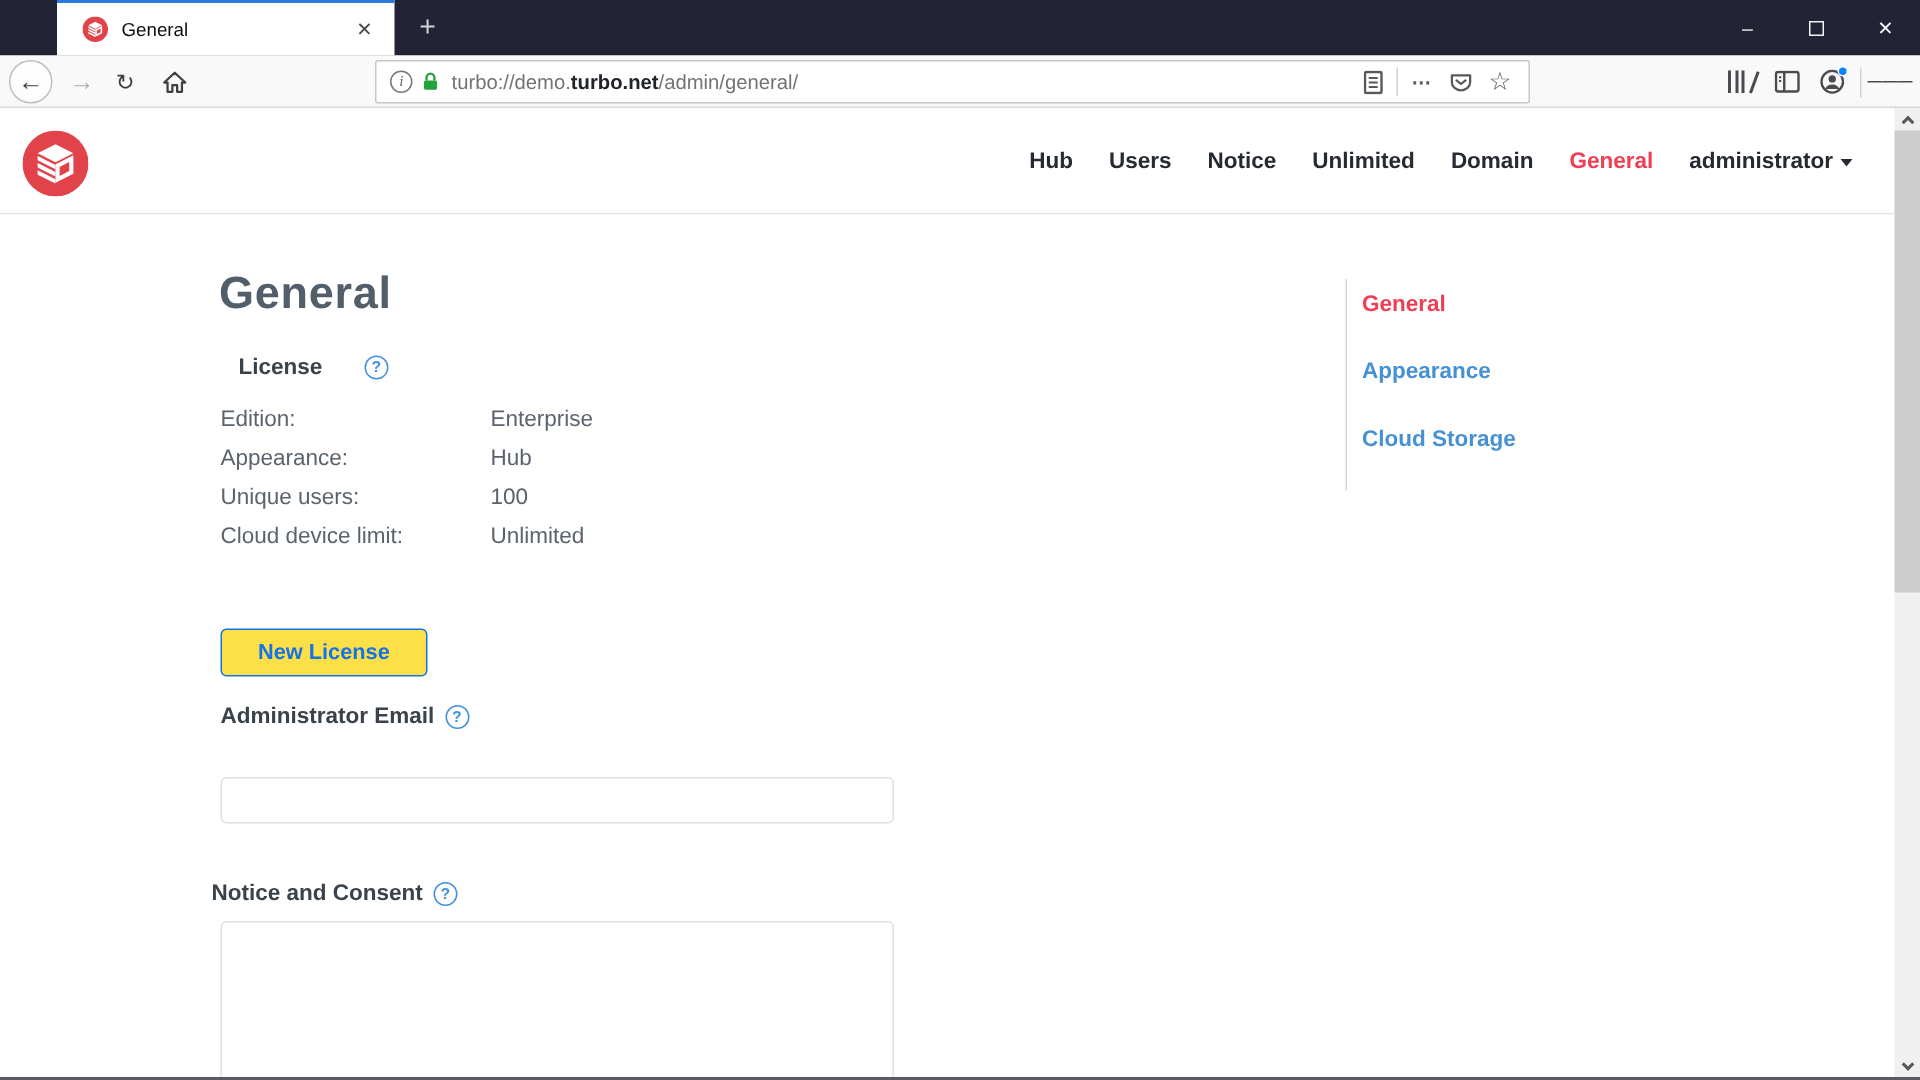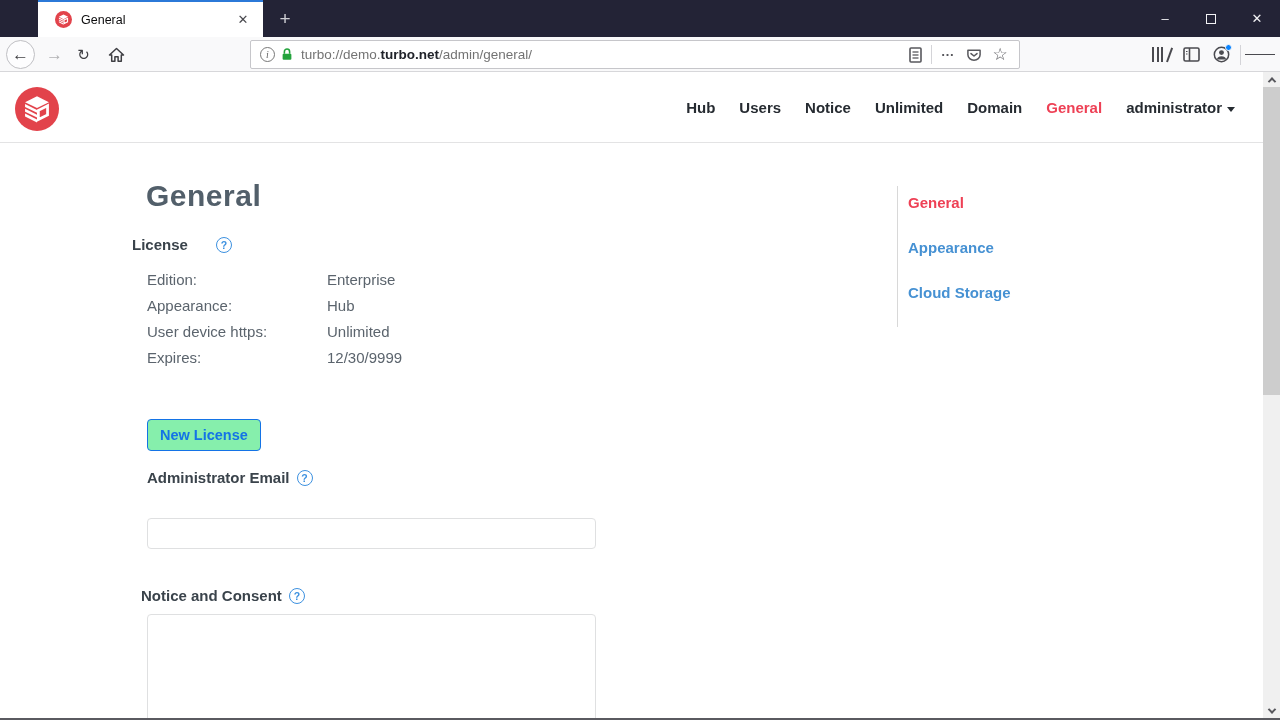--- a/index.html
+++ b/index.html
@@ -56,21 +56,21 @@
   .caret{display:inline-block;width:0;height:0;border-left:4.5px solid transparent;border-right:4.5px solid transparent;border-top:5px solid #262b31;margin-left:5px;vertical-align:middle;}
 
   
   .page{position:absolute;left:0;top:143px;width:1263px;height:575px;background:#fff;}
   .page-title{position:absolute;left:146px;top:36px;font-size:30px;font-weight:600;color:var(--heading-gray);letter-spacing:.5px;}
   .sec-label{position:absolute;font-size:15px;font-weight:700;color:var(--text-dark);display:flex;align-items:center;gap:7px;}
   .help{width:16px;height:16px;border:1.5px solid var(--help-blue);border-radius:50%;color:var(--help-blue);font-size:10.5px;font-weight:700;display:inline-flex;align-items:center;justify-content:center;}
   .lic-rows{position:absolute;left:147px;top:123px;}
   .lic-row{display:flex;height:26px;align-items:center;font-size:15px;color:var(--text-body);}
   .lic-row .lbl{width:180px;}
-  .btn-outline{position:absolute;left:147px;top:276px;height:32px;padding:0 12px;background:#86efac;border:1.5px solid var(--button-blue);border-radius:4px;color:var(--button-blue);font-size:14.5px;font-weight:700;display:flex;align-items:center;}
+  .btn-outline{position:absolute;left:147px;top:276px;height:32px;padding:0 24px;background:#fde047;border:1.5px solid var(--button-blue);border-radius:4px;color:var(--button-blue);font-size:14.5px;font-weight:700;display:flex;align-items:center;}
   .text-input{position:absolute;left:147px;top:375px;width:449px;height:31px;border:1px solid #dfe0e1;border-radius:4px;background:#fff;padding:0 10px;font-size:14px;color:#444;outline:none;}
   .textarea{position:absolute;left:147px;top:471px;width:449px;height:115px;border:1px solid #dfe0e1;border-radius:4px;background:#fff;padding:8px 10px;font-size:14px;color:#444;resize:none;outline:none;}
   .subnav{position:absolute;left:897px;top:43px;border-left:1px solid #d8d8d8;padding:8px 0 10px 10px;}
   .subnav a{display:block;font-size:15px;font-weight:700;color:var(--link-blue);text-decoration:none;margin-bottom:28px;}
   .subnav a:last-child{margin-bottom:16px;}
   .subnav a.active{color:var(--accent-red);}
 
   
   .scrollbar{position:absolute;right:0;top:72px;width:17px;height:646px;background:#f0f0f0;}
   .sb-arrow{position:absolute;left:0;width:17px;height:15px;display:flex;align-items:center;justify-content:center;}
@@ -196,41 +196,41 @@
       <a href="#">Unlimited</a>
       <a href="#">Domain</a>
       <a href="#" class="active">General</a>
       <a href="#"><span>administrator</span><span class="caret"></span></a>
     </nav>
   </div>
 
   <div class="page">
     <h1 class="page-title">General</h1>
 
-    <div class="sec-label" style="left: 132px; top: 93px; position: absolute; gap: 28px;">
+    <div class="sec-label" style="left: 159px; top: 93px; position: absolute; gap: 28px;">
       <span>License</span>
       <span class="help">?</span>
     </div>
 
     <div class="lic-rows">
       <div class="lic-row">
         <span class="lbl">Edition:</span>
           <span>Enterprise</span>
       </div>
       <div class="lic-row">
         <span class="lbl">Appearance:</span>
           <span>Hub</span>
       </div>
       <div class="lic-row">
-        <span class="lbl">User device https:</span>
+        <span class="lbl">Unique users:</span>
+          <span>100</span>
+      </div>
+      <div class="lic-row">
+        <span class="lbl">Cloud device limit:</span>
           <span>Unlimited</span>
-      </div>
-      <div class="lic-row">
-        <span class="lbl">Expires:</span>
-          <span>12/30/9999</span>
       </div>
     </div>
 
     <button class="btn-outline">New License</button>
 
     <div class="sec-label" style="left: 147px; top: 326px; position: absolute;">
       <span>Administrator Email</span>
       <span class="help">?</span>
     </div>
     <input class="text-input" type="text" value="" style="">

